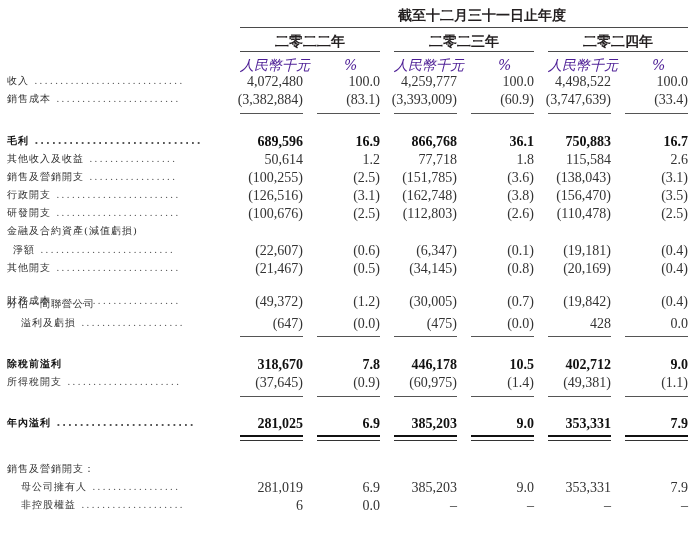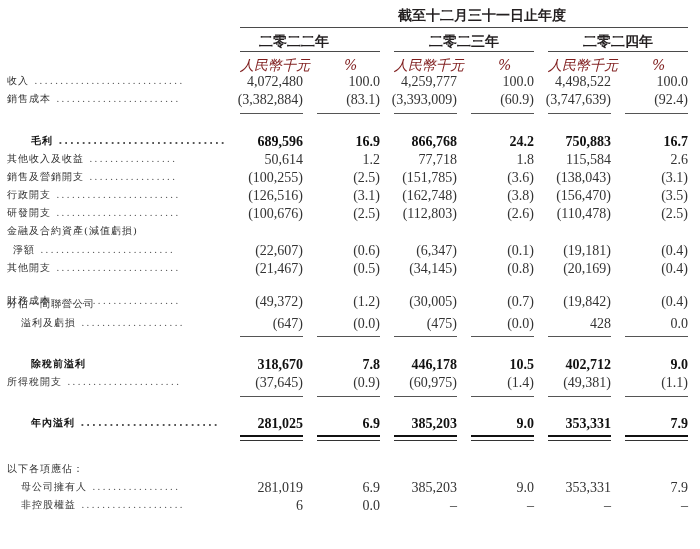--- a/index.html
+++ b/index.html
@@ -3,41 +3,41 @@
 <meta charset="utf-8">
 <style>
   html, body { margin:0; padding:0; background:#ffffff; }
   body { width:700px; height:549px; position:relative; overflow:hidden;
          font-family:"DejaVu Serif","Liberation Serif",serif; color:#231f20; }
   .sans { font-family:"DejaVu Sans","Liberation Sans",sans-serif; }
   .abs { position:absolute; }
   .hdr-top { top:7px; left:398px; width:290px; text-align:left; font-size:14px; font-weight:bold; }
   .rule { position:absolute; height:1px; background:#4a4a4a; }
   .grp { position:absolute; top:33px; width:140px; text-align:center; font-size:14px; font-weight:bold; }
-  .unit { position:absolute; top:57px; font-size:14px; font-style:italic; color:#7f1d1d; }
+  .unit { position:absolute; top:57px; font-size:14px; font-style:italic; color:#4c1d95; }
   .row { position:absolute; left:0; width:700px; height:17px; }
   .label { position:absolute; left:7px; font-size:10px; white-space:nowrap; color:#333; letter-spacing:1px; }
-  .label.bold { font-weight:bold; color:#111;margin-left:24px; }
+  .label.bold { font-weight:bold; color:#111; }
   .dots { color:#555; letter-spacing:2px; }
   .num { position:absolute; text-align:right; font-size:14px; font-family:"Liberation Serif","DejaVu Serif",serif; color:#333; }
   .num.bold { font-weight:bold; color:#111; }
   .a1 { left:200px; width:103px; } .p1 { left:300px; width:80px; }
   .a2 { left:354px; width:103px; } .p2 { left:454px; width:80px; }
   .a3 { left:508px; width:103px; } .p3 { left:608px; width:80px; }
   .sub { position:absolute; height:1px; background:#555; }
   .dbl-thick { position:absolute; height:2px; background:#111; }
   .dbl-thin { position:absolute; height:1px; background:#333; }
 </style>
 </head>
 <body>
 
 <div class="abs hdr-top sans">截至十二月三十一日止年度</div>
 <div class="rule" style="top:27px;left:240px;width:448px;"></div>
 
-<div class="grp sans" style="left:224px;text-align:center;">二零二二年</div>
+<div class="grp sans" style="left:240px;text-align:center;">二零二二年</div>
 <div class="grp sans" style="left:394px;">二零二三年</div>
 <div class="grp sans" style="left:548px;">二零二四年</div>
 
 <div class="rule" style="top:51px;left:240px;width:140px;"></div>
 <div class="rule" style="top:51px;left:394px;width:140px;"></div>
 <div class="rule" style="top:51px;left:548px;width:140px;"></div>
 
 <div class="unit" style="left:240px;">人民幣千元</div>
 <div class="unit" style="left:344px;">%</div>
 <div class="unit" style="left:394px;">人民幣千元</div>
@@ -55,28 +55,28 @@
       <div class="num a3">4,498,522</div>
       <div class="num p3">100.0</div>
     </div>
     <div class="row" style="top: 92px;">
       <div class="label"><span>銷售成本</span><span class="dots"> ........................</span></div>
       <div class="num a1">(3,382,884)</div>
       <div class="num p1">(83.1)</div>
       <div class="num a2">(3,393,009)</div>
       <div class="num p2">(60.9)</div>
       <div class="num a3">(3,747,639)</div>
-      <div class="num p3">(92.4)</div>
+      <div class="num p3">(33.4)</div>
     </div>
     <div class="row" style="top: 134px;">
       <div class="label bold sans"><span>毛利</span><span class="dots"> .............................</span></div>
       <div class="num a1 bold">689,596</div>
       <div class="num p1 bold">16.9</div>
       <div class="num a2 bold">866,768</div>
-      <div class="num p2 bold">24.2</div>
+      <div class="num p2 bold">36.1</div>
       <div class="num a3 bold">750,883</div>
       <div class="num p3 bold">16.7</div>
     </div>
     <div class="row" style="top: 152px; padding-left: 8px;">
       <div class="label"><span>其他收入及收益</span><span class="dots"> .................</span></div>
       <div class="num a1">50,614</div>
       <div class="num p1">1.2</div>
       <div class="num a2">77,718</div>
       <div class="num p2">1.8</div>
       <div class="num a3">115,584</div>
@@ -172,21 +172,21 @@
     <div class="row" style="top: 416px;">
       <div class="label bold sans"><span>年內溢利</span><span class="dots"> ........................</span></div>
       <div class="num a1 bold">281,025</div>
       <div class="num p1 bold">6.9</div>
       <div class="num a2 bold">385,203</div>
       <div class="num p2 bold">9.0</div>
       <div class="num a3 bold">353,331</div>
       <div class="num p3 bold">7.9</div>
     </div>
     <div class="row" style="top: 462px;">
-      <div class="label"><span>以下各項應佔：</span></div>
+      <div class="label"><span>銷售及營銷開支：</span></div>
     </div>
     <div class="row" style="top: 480px;">
       <div class="label" style="left: 21px;"><span>母公司擁有人</span><span class="dots"> .................</span></div>
       <div class="num a1">281,019</div>
       <div class="num p1">6.9</div>
       <div class="num a2">385,203</div>
       <div class="num p2">9.0</div>
       <div class="num a3">353,331</div>
       <div class="num p3">7.9</div>
     </div>

